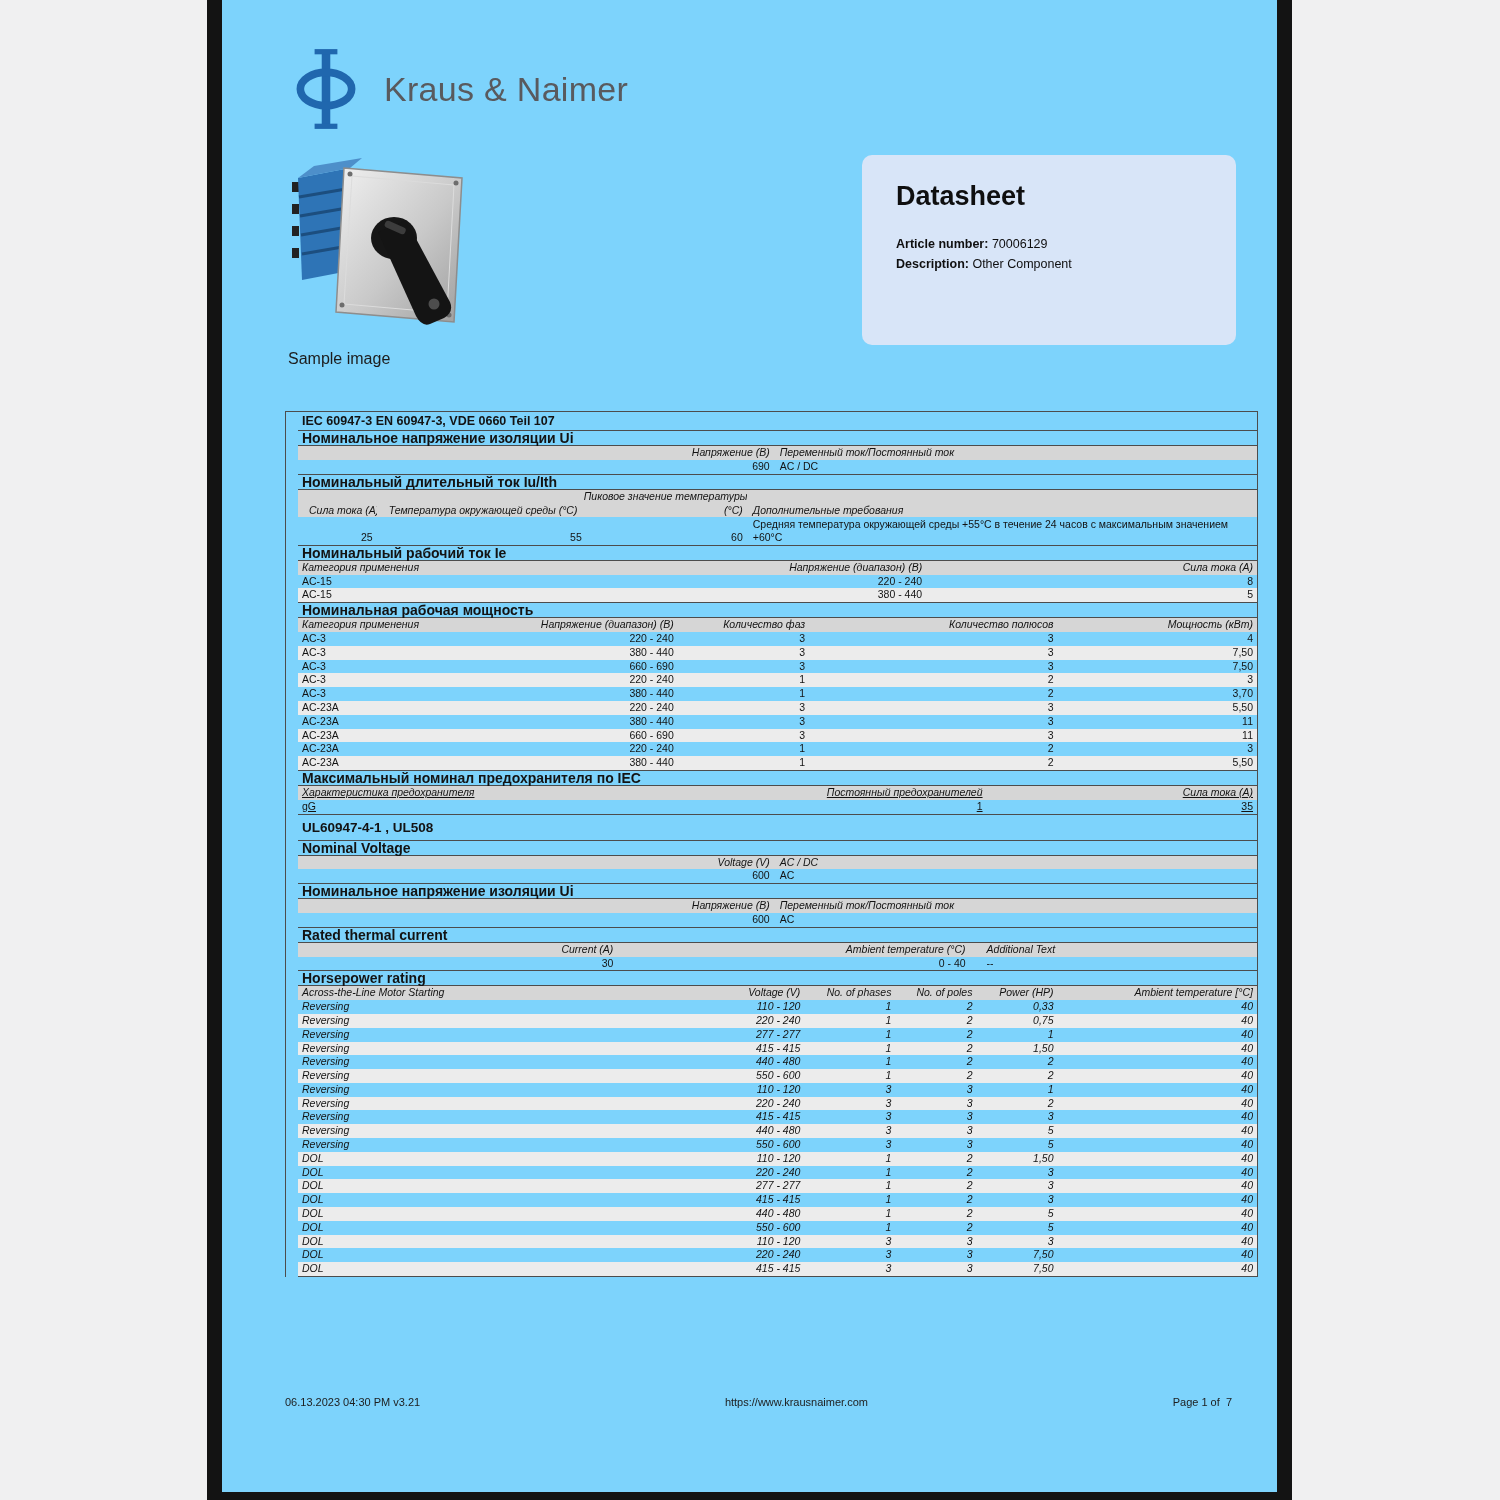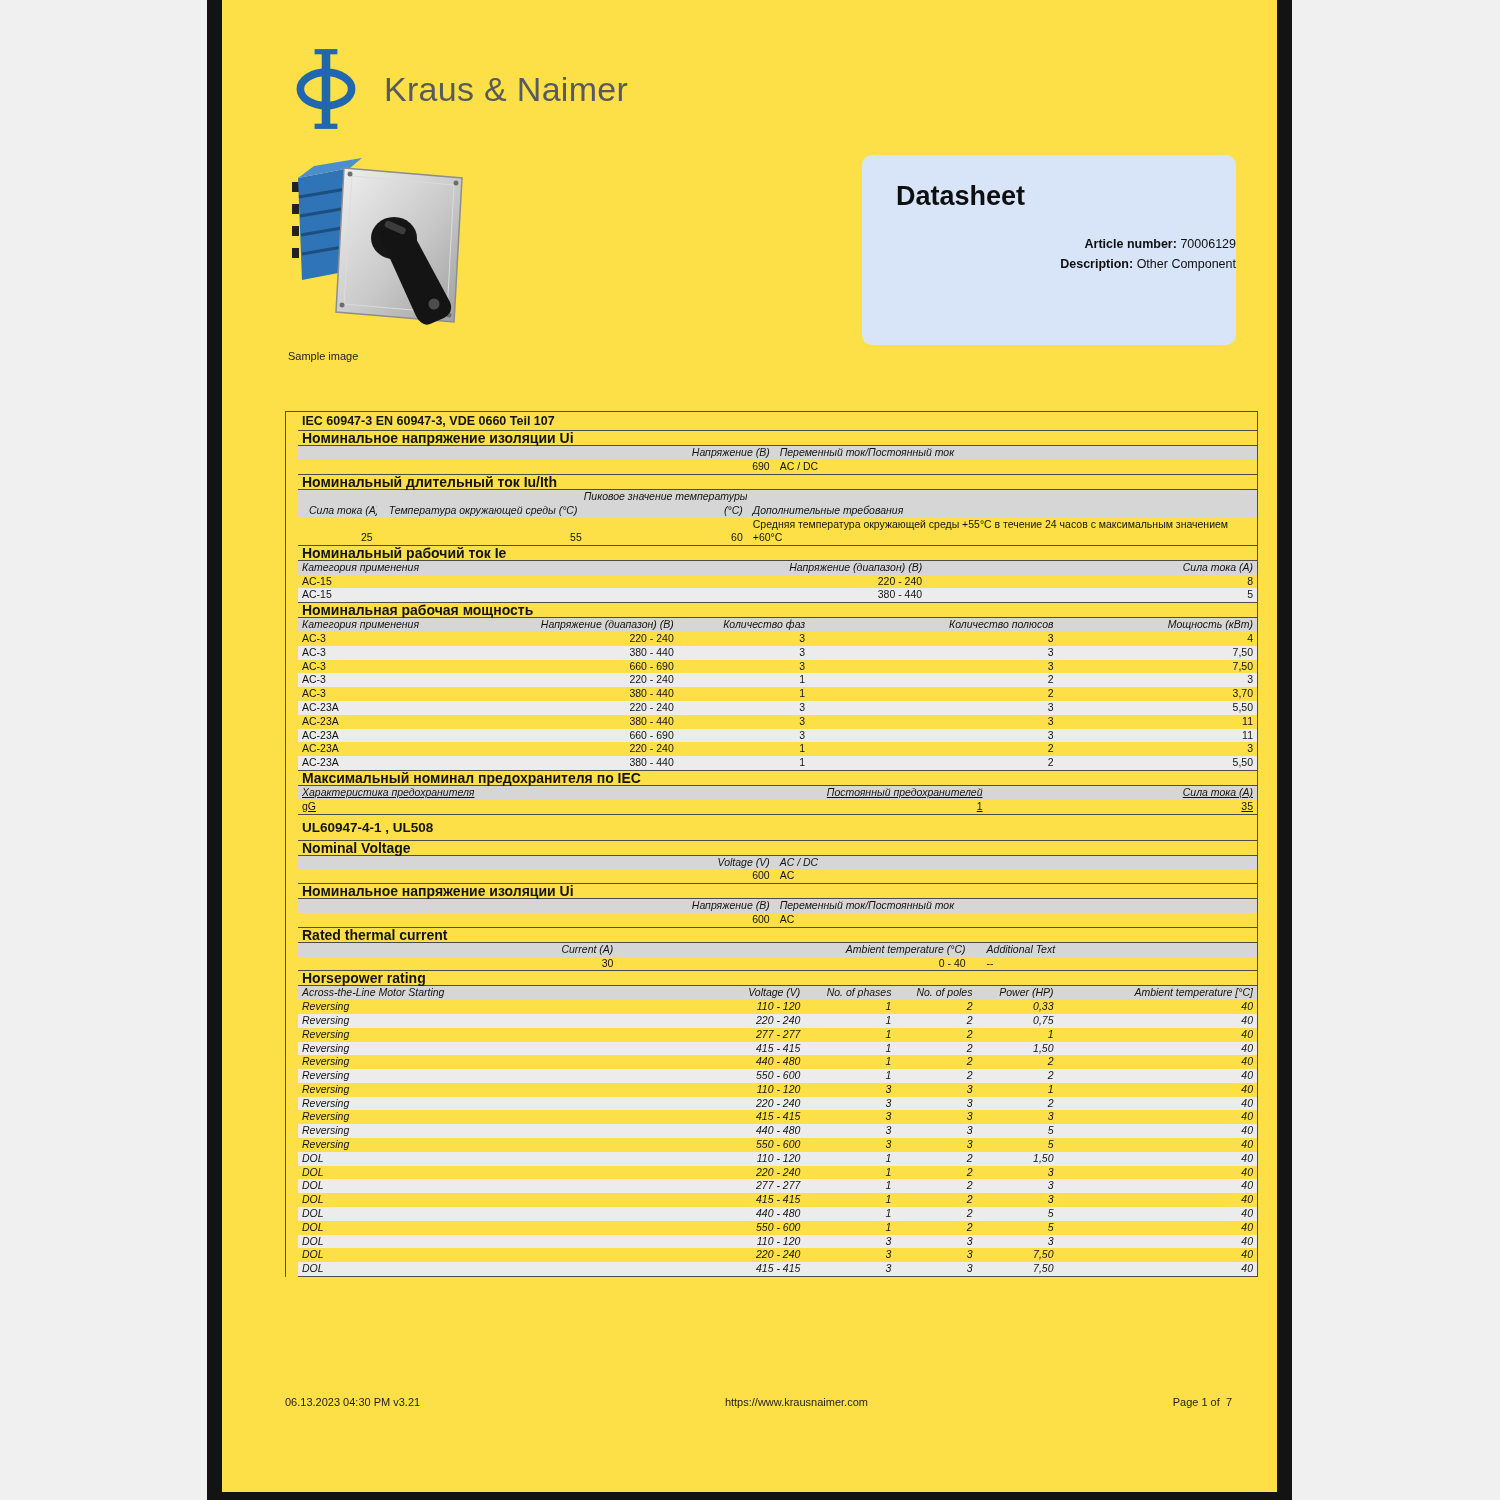--- a/index.html
+++ b/index.html
@@ -1,36 +1,36 @@
 <!DOCTYPE html>
 <html><head>
 <meta charset="utf-8">
 <style>
   html,body{margin:0;padding:0;}
   body{width:1500px;height:1500px;position:relative;background:#f0f0f1;
        font-family:"Liberation Sans","DejaVu Sans",sans-serif;overflow:hidden;}
 
-  .sheet{position:absolute;left:207px;top:0;width:1085px;height:1500px;background:#fde047;
+  .sheet{position:absolute;left:207px;top:0;width:1085px;height:1500px;background:#7dd3fc;
          border-left:15px solid #131313;border-right:15px solid #131313;border-bottom:8px solid #131313;
          box-sizing:border-box;}
 
   
   .brand{position:absolute;left:66px;top:46px;display:flex;align-items:center;}
   .brand svg{width:76px;height:86px;display:block;}
   .brand-text{margin-left:20px;font-size:34px;color:#595a5e;letter-spacing:.3px;}
 
   
   .prod{position:absolute;left:62px;top:152px;width:200px;height:195px;}
-  .caption{position:absolute;left:66px;top:350px;font-size:11px;color:#1c1c1c;text-align:right;}
+  .caption{position:absolute;left:66px;top:350px;font-size:16px;color:#1c1c1c;text-align:right;}
 
   
   .panel{position:absolute;left:628px;top:155px;width:374px;height:190px;background:#d8e5f8;
          border-radius:10px;color:#0f0f10;margin-left:12px;}
   .panel-title{margin:26px 0 0 34px;font-size:27px;font-weight:700;}
-  .panel-meta{margin:22px 0 0 34px;font-size:12.5px;line-height:20px;text-align:right;}
+  .panel-meta{margin:22px 0 0 34px;font-size:12.5px;line-height:20px;}
   .panel-meta b{font-weight:700;}
 
   
   .spec{position:absolute;left:63px;top:411px;width:973px;box-sizing:border-box;
         border:1px solid #4c4c4c;border-bottom:none;font-size:10.5px;color:#131313;padding-left:12px;}
   .tblock{border-bottom:1px solid #4c4c4c;}
   .sub-title{font-weight:700;font-size:14px;height:14px;line-height:14px;padding-left:4px;
              border-bottom:1px solid #4c4c4c;}
   .section-title{font-weight:700;font-size:12.5px;height:18px;line-height:18px;padding-left:4px;
                  border-bottom:1px solid #4c4c4c;}

